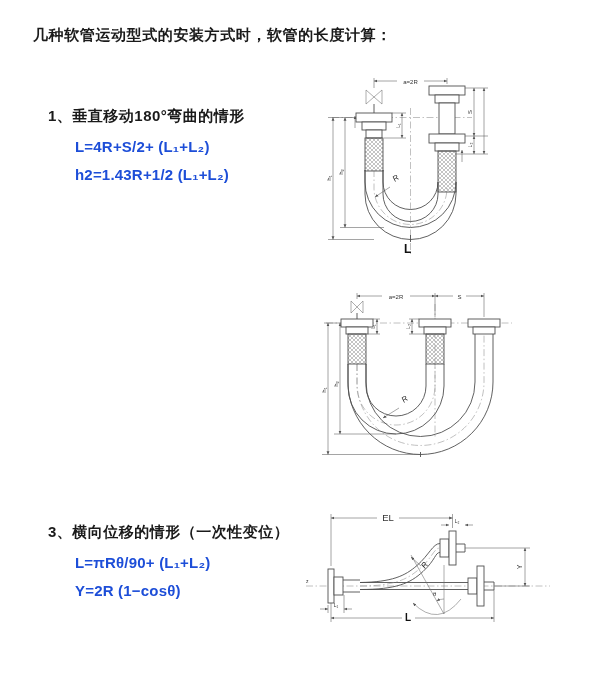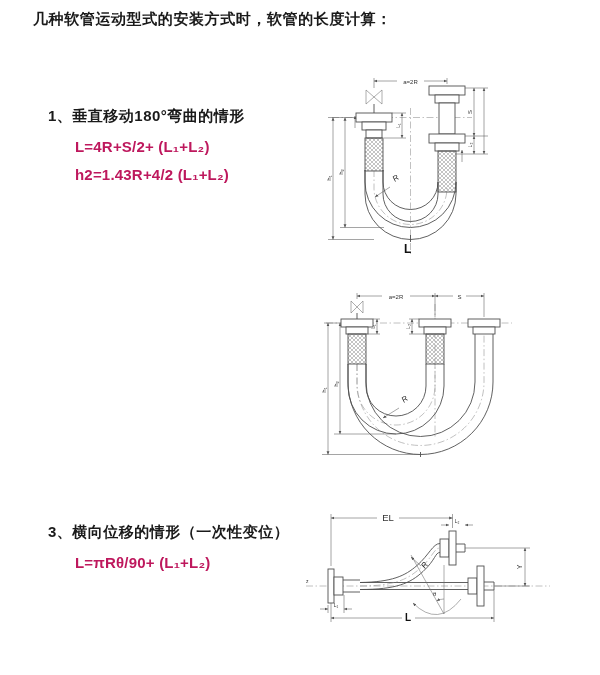--- a/index.html
+++ b/index.html
@@ -1,21 +1,21 @@
 <!DOCTYPE html>
 <html><head>
 <meta charset="utf-8">
 <style>
   html,body{margin:0;padding:0;background:#fff;}
   .page{position:relative;width:600px;height:675px;background:#ffffff;overflow:hidden;
         font-family:"Liberation Sans","DejaVu Sans",sans-serif;color:#1a1a1a;}
-  .title{position:absolute;left:33px;top:10px;font-size:15px;font-weight:700;letter-spacing:.6px;font-family:Liberation Serif, serif;}
+  .title{position:absolute;left:33px;top:26px;font-size:15px;font-weight:700;letter-spacing:.6px;font-family:Liberation Serif, serif;}
   .sec{position:absolute;left:48px;}
   .sec-heading{font-size:15px;font-weight:700;line-height:19px;margin-bottom:13px;letter-spacing:.5px;text-align:center;}
-  .formula{margin-left:27px;font-size:15px;font-weight:700;line-height:18px;margin-bottom:10px;letter-spacing:.2px;color:#be185d;}
+  .formula{margin-left:27px;font-size:15px;font-weight:700;line-height:18px;margin-bottom:10px;letter-spacing:.2px;color:#1d4ed8;}
   svg{position:absolute;overflow:visible;}
   svg text{font-family:"Liberation Sans","DejaVu Sans",sans-serif;fill:#333;}
   .ln{stroke:#4f4f4f;stroke-width:.9;fill:none;}
   .thin{stroke:#6a6a6a;stroke-width:.55;fill:none;}
   .cl{stroke:#8d8d8d;stroke-width:.55;fill:none;stroke-dasharray:7 2.5 1.5 2.5;}
   .dim{stroke:#5a5a5a;stroke-width:.55;fill:none;}
   .fit{fill:#fff;stroke:#4f4f4f;stroke-width:.9;}
   .wbg{fill:#fff;}
   .dlab{font-size:6px;}
   .dlab-s{font-size:5px;}
@@ -25,21 +25,21 @@
 </head>
 <body>
 
 <div class="page">
 
   <div class="title">几种软管运动型式的安装方式时，软管的长度计算：</div>
 
   <div class="sec" style="top:106px">
     <div class="sec-heading">1、垂直移动180°弯曲的情形</div>
     <div class="formula">L=4R+S/2+ (L₁+L₂)</div>
-    <div class="formula">h2=1.43R+4/2 (L₁+L₂)</div>
+    <div class="formula">h2=1.43R+1/2 (L₁+L₂)</div>
   </div>
 
   <svg style="left:312px;top:70px" width="280" height="192" viewBox="0 0 280 192">
     <defs>
       <marker id="ar1" viewBox="0 0 8 8" refX="7" refY="4" markerWidth="7" markerHeight="7" orient="auto-start-reverse">
         <path d="M0,1 L7,4 L0,7 z" fill="#555"></path>
       </marker>
       <pattern id="br1" width="4" height="4" patternUnits="userSpaceOnUse">
         <path d="M0,0 L4,4 M4,0 L0,4" stroke="#888" stroke-width="0.5"></path>
       </pattern>
@@ -192,20 +192,21 @@
       <text class="dlab-s" transform="rotate(-90 97.5 40.5)" x="97.5" y="40.5" text-anchor="middle">L₂</text>
 
       <line class="dim" x1="87" y1="122" x2="71" y2="132" marker-end="url(#ar2)"></line>
       <text class="rlab" transform="rotate(-38 92 117)" x="92" y="117">R</text>
     </g>
   </svg>
 
   <div class="sec" style="top:522px">
     <div class="sec-heading">3、横向位移的情形（一次性变位）</div>
     <div class="formula">L=πRθ/90+ (L₁+L₂)</div>
+    <div class="formula">Y=2R (1−cosθ)</div>
   </div>
 
   <svg style="left:298px;top:506px" width="292" height="136" viewBox="0 0 292 136">
     <defs>
       <marker id="ar3" viewBox="0 0 8 8" refX="7" refY="4" markerWidth="7" markerHeight="7" orient="auto-start-reverse">
         <path d="M0,1 L7,4 L0,7 z" fill="#555"></path>
       </marker>
     </defs>
 
     <g>

